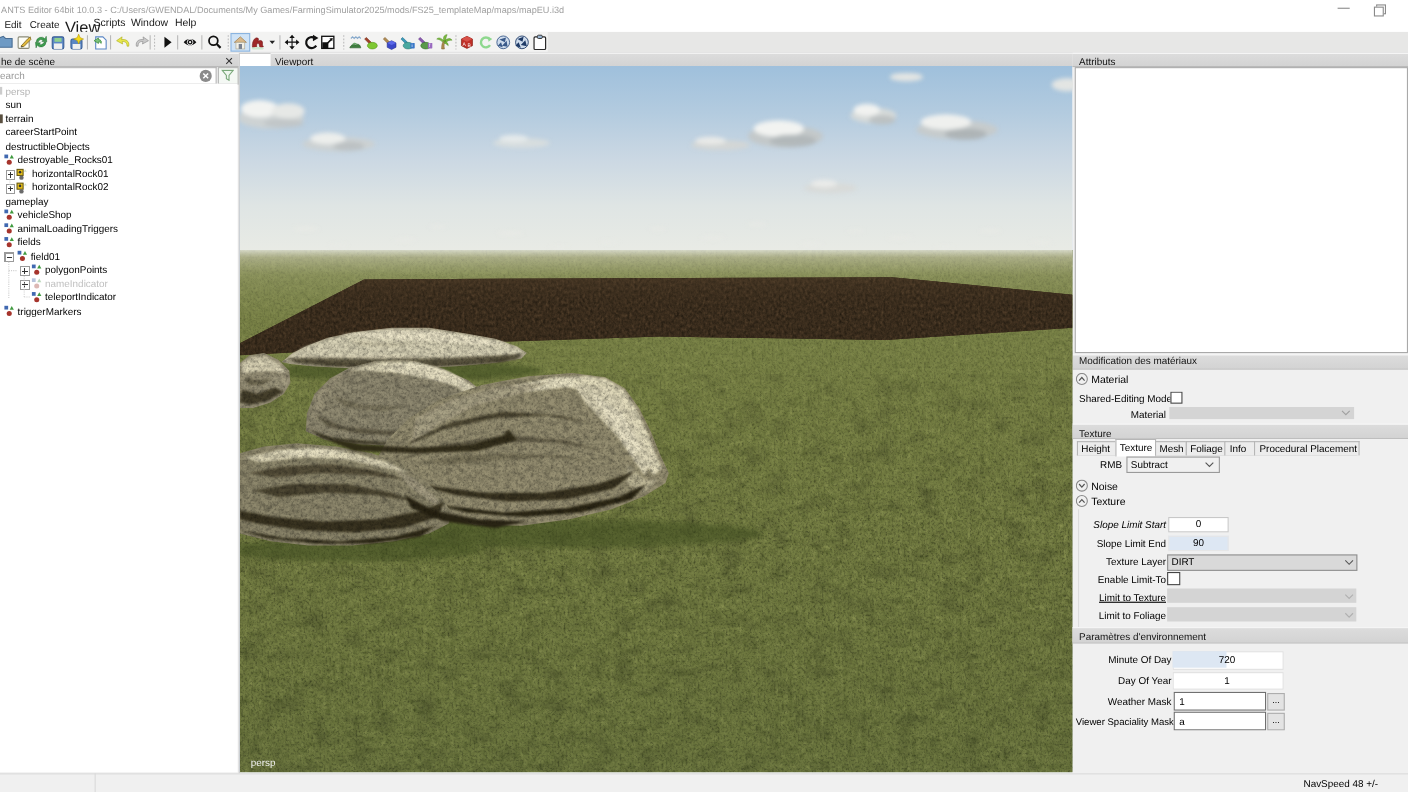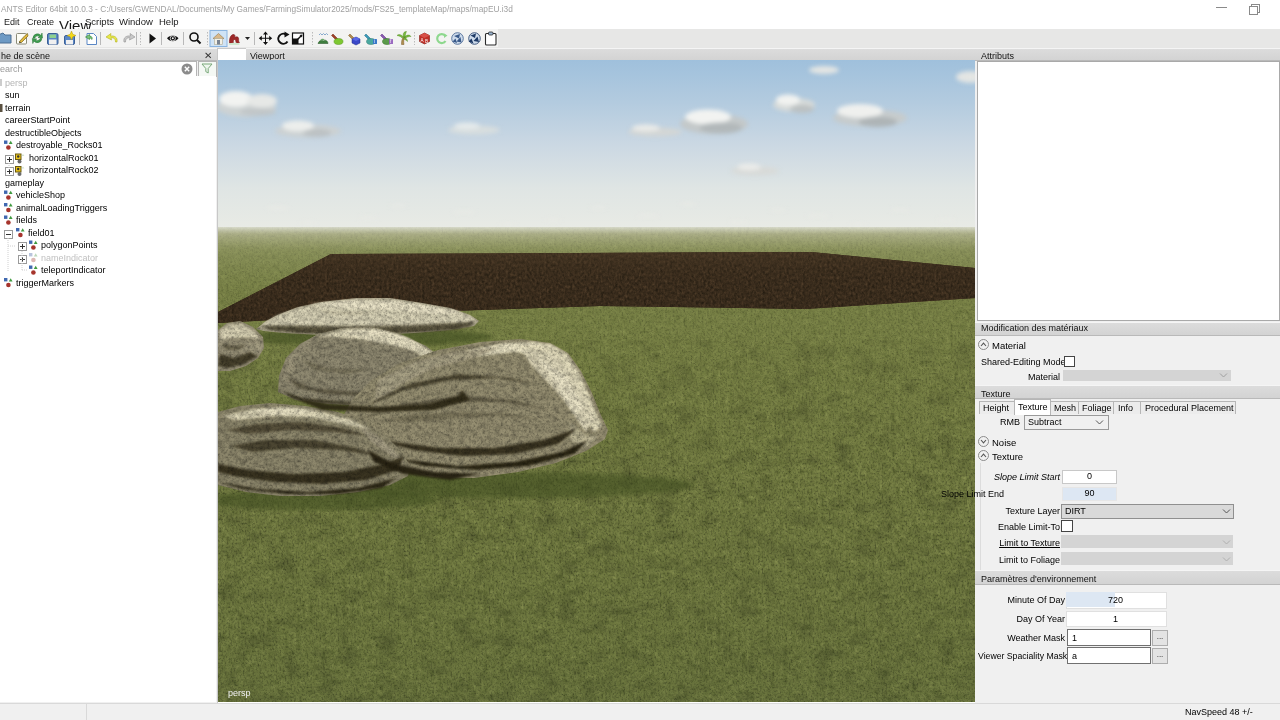--- a/index.html
+++ b/index.html
@@ -529,21 +529,21 @@
 <div class="lbl" style="left:992px;top:437px;font-size:9.5px;">Noise</div>
 <svg class="abs" style="left:978px;top:450px;" width="12" height="12">
       <circle cx="5.5" cy="5.5" r="5" fill="none" stroke="#8a8a8a"></circle>
       <path d="M3 7 L5.5 4.2 L8 7" fill="none" stroke="#555" stroke-width="1.1"></path>
     </svg>
 <div class="lbl" style="left:992px;top:451px;font-size:9.5px;">Texture</div>
 <div class="abs" style="left:980px;top:463px;width:1px;height:107px;background:#dcdcdc;"></div>
 
 <div class="rlbl" style="left:985px;top:472px;width:75px;font-style:italic;">Slope Limit Start</div>
 <div class="abs" style="left:1062px;top:470px;width:53px;height:12px;background:#fff;border:1px solid #c8c8c8;text-align:center;font-size:9px;">0</div>
-<div class="rlbl" style="left:929px;top:489px;width:75px;">Slope Limit End</div>
+<div class="rlbl" style="left:985px;top:489px;width:75px;">Slope Limit End</div>
 <div class="abs" style="left:1062px;top:487px;width:53px;height:12px;background:#dde7f3;border:1px solid #e6e6e6;text-align:center;font-size:9px;">90</div>
 
 <div class="rlbl" style="left:985px;top:506px;width:75px;">Texture Layer</div>
 <div class="abs" style="left:1061px;top:504px;width:171px;height:13px;background:#d9d9d9;border:1px solid #8f8f8f;"></div>
 <div class="lbl" style="left:1065px;top:506px;">DIRT</div>
 <svg class="abs" style="left:1222px;top:508px;" width="9" height="7">
       <path d="M1 1.5 L4.5 5 L8 1.5" fill="none" stroke="#555"></path>
     </svg>
 
 <div class="rlbl" style="left:985px;top:522px;width:75px;">Enable Limit-To</div>

